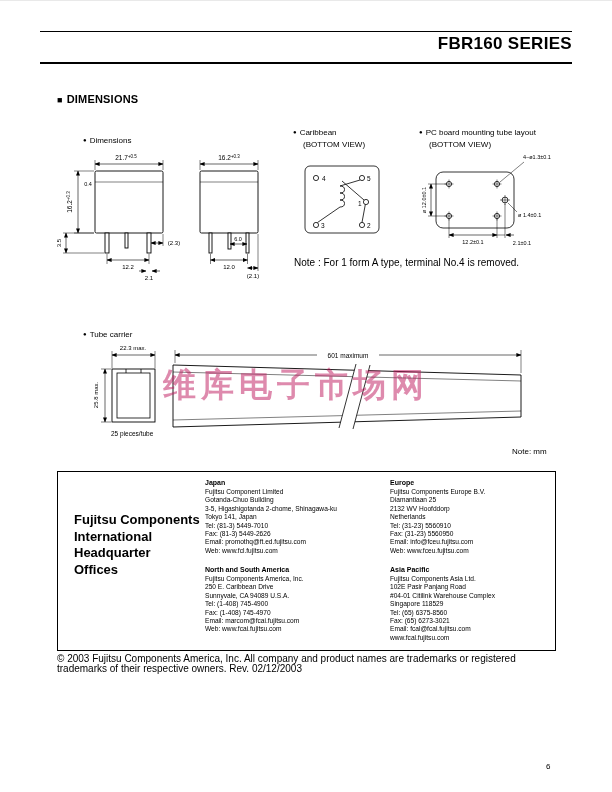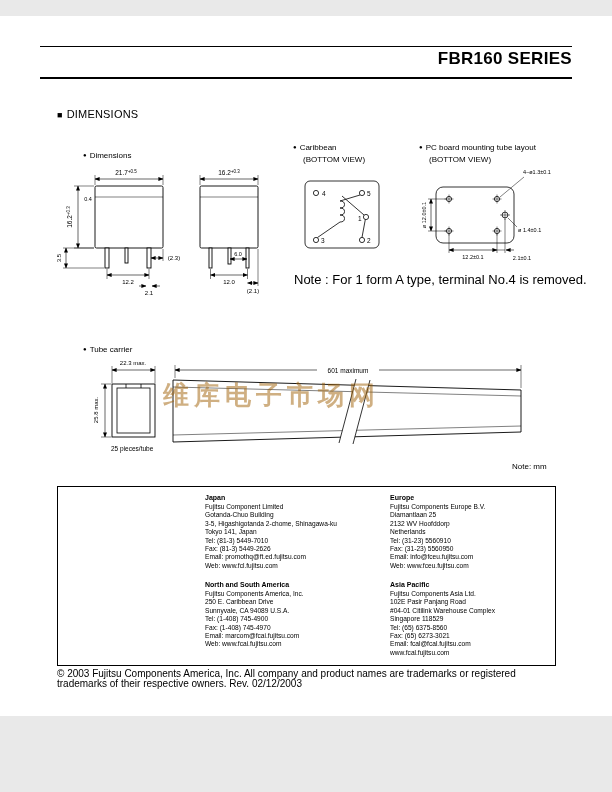--- a/index.html
+++ b/index.html
@@ -1,29 +1,29 @@
 <!DOCTYPE html>
 <html><head>
 <meta charset="utf-8">
 <style>
   html,body{margin:0;padding:0;background:#e9e9e9;}
-  #page{width:612px;height:700px;background:#fff;position:relative;margin:16px auto;
+  #page{width:612px;height:792px;background:#fff;position:relative;margin:1px auto;
         font-family:"Liberation Sans",sans-serif;color:#000;overflow:hidden;}
   .abs{position:absolute;}
   .rule{position:absolute;left:40px;right:40px;background:#000;}
   .rule-top{top:30px;height:1px;}
   .rule-bottom{top:61px;height:2px;}
   .title{top:33px;right:40px;font-size:17px;font-weight:bold;letter-spacing:.3px;}
-  .heading{left:57px;top:92px;font-size:11px;font-weight:normal;letter-spacing:.2px;}
+  .heading{left:57px;top:92px;font-size:11px;font-weight:bold;letter-spacing:.2px;}
   .sq{font-size:9px;margin-right:4px;}
   .bullet{font-size:6px;margin-right:3px;position:relative;top:-1px;}
   .lbl{font-size:8px;}
-  .note{left:294px;top:256px;font-size:13px;}
+  .note{left:294px;top:256px;font-size:10px;}
   .unit{left:512px;top:446px;font-size:8px;}
-  .watermark{left:163px;top:362px;font-size:26px;color:#a16207;opacity:.5;
+  .watermark{left:163px;top:362px;font-size:33px;color:#be185d;opacity:.5;
              letter-spacing:5px;font-weight:bold;white-space:nowrap;}
   .footer-box{position:absolute;left:57px;top:470px;width:497px;height:178px;border:1px solid #000;}
   .f-title{position:absolute;left:16px;top:40px;font-size:13px;font-weight:bold;
            line-height:16.5px;white-space:pre-line;}
   .office{position:absolute;width:178px;}
   .o-japan{left:147px;top:7px;}
   .o-europe{left:332px;top:7px;}
   .o-americas{left:147px;top:94px;}
   .o-asia{left:332px;top:94px;}
   .region{font-size:7px;font-weight:bold;margin-bottom:2px;}
@@ -264,20 +264,24 @@
       <line class="ln" x1="301" y1="25" x2="284" y2="89"></line>
       <line class="ln" x1="315" y1="26" x2="298" y2="90"></line>
     </g>
   </svg>
 
   <div class="abs watermark">维库电子市场网</div>
 
   <div class="abs unit">Note: mm</div>
 
   <div class="footer-box">
+    <div class="f-title">Fujitsu Components
+International
+Headquarter
+Offices</div>
     <div class="office o-japan">
       <div class="region">Japan</div>
       <div class="addr">Fujitsu Component Limited
 Gotanda-Chuo Building
 3-5, Higashigotanda 2-chome, Shinagawa-ku
 Tokyo 141, Japan
 Tel: (81-3) 5449-7010
 Fax: (81-3) 5449-2626
 Email: promothq@ft.ed.fujitsu.com
 Web: www.fcl.fujitsu.com</div>

